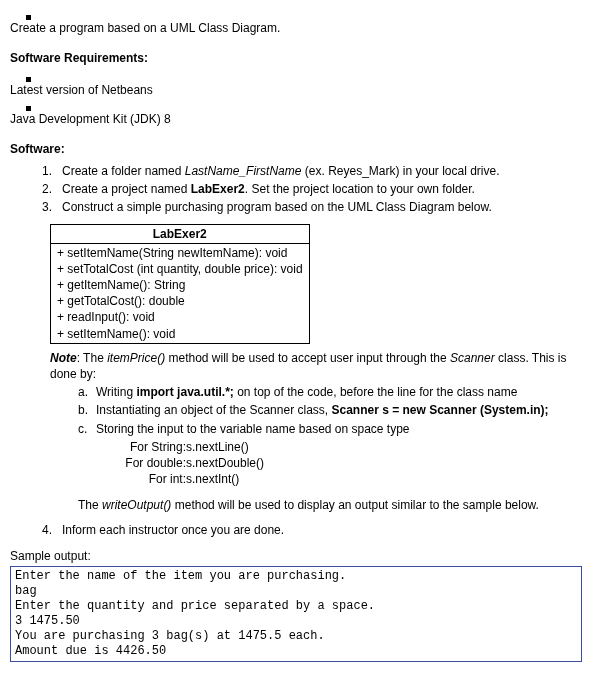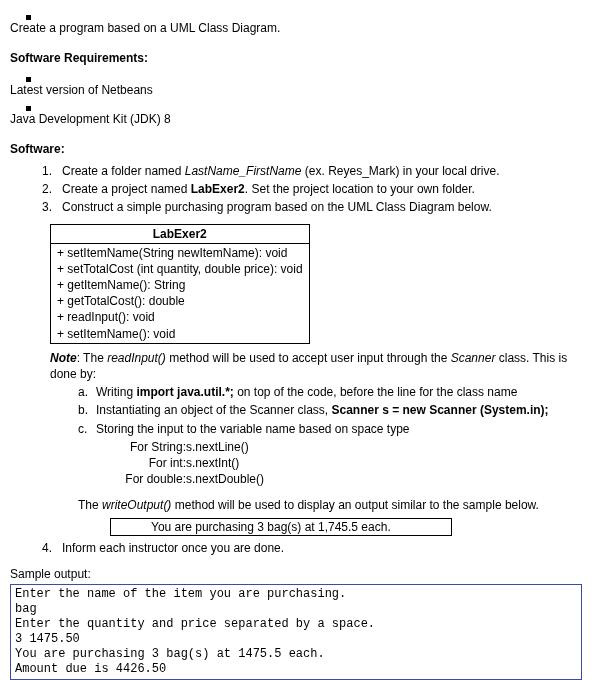--- a/index.html
+++ b/index.html
@@ -88,21 +88,21 @@
       <div>+   readInput(): void</div>
       <div>+   setItemName(): void</div>
     </td>
         </tr>
   </tbody>
     </table>
 </div>
 
 <div class="note-block">
   <div>
-    <b><i>Note</i></b><span>:    The </span><i>readInput()</i><span> method will be used to accept user input through the </span><i>Scanner</i><span> class. This is done by:</span>
+    <b><i>Note</i></b><span>:    The </span><i>itemPrice()</i><span> method will be used to accept user input through the </span><i>Scanner</i><span> class. This is done by:</span>
   </div>
   <div class="sub-ol">
     <div class="ol-row">
       <div class="ol-num">a.</div>
       <div><span>Writing </span><b>import java.util.*;</b><span> on top of the code, before the line for the class name</span></div>
     </div>
     <div class="ol-row">
       <div class="ol-num">b.</div>
       <div><span>Instantiating an object of the Scanner class, </span><b>Scanner s = new Scanner (System.in);</b></div>
     </div>
@@ -110,34 +110,33 @@
       <div class="ol-num">c.</div>
       <div>Storing the input to the variable name based on space type</div>
     </div>
   </div>
   <div class="for-tbl">
     <div class="r">
         <div class="c1">For String:</div>
         <div>s.nextLine()</div>
       </div>
     <div class="r">
+        <div class="c1">For double:</div>
+        <div>s.nextDouble()</div>
+      </div>
+    <div class="r">
         <div class="c1">For int:</div>
         <div>s.nextInt()</div>
-      </div>
-    <div class="r">
-        <div class="c1">For double:</div>
-        <div>s.nextDouble()</div>
       </div>
   </div>
   <div style="height:10px"></div>
   <div style="margin-left:28px">
     <span>The </span><i>writeOutput()</i><span> method will be used to display an output similar to the sample below.</span>
   </div>
   <div style="height:4px"></div>
-  <div class="purchase-box">You are purchasing 3 bag(s) at 1,745.5 each.</div>
 </div>
 
 <div class="ol">
   <div class="ol-row">
     <div class="ol-num">4.</div>
     <div>Inform each instructor once you are done.</div>
   </div>
 </div>
 
 <div class="sample-h">Sample output:</div>

